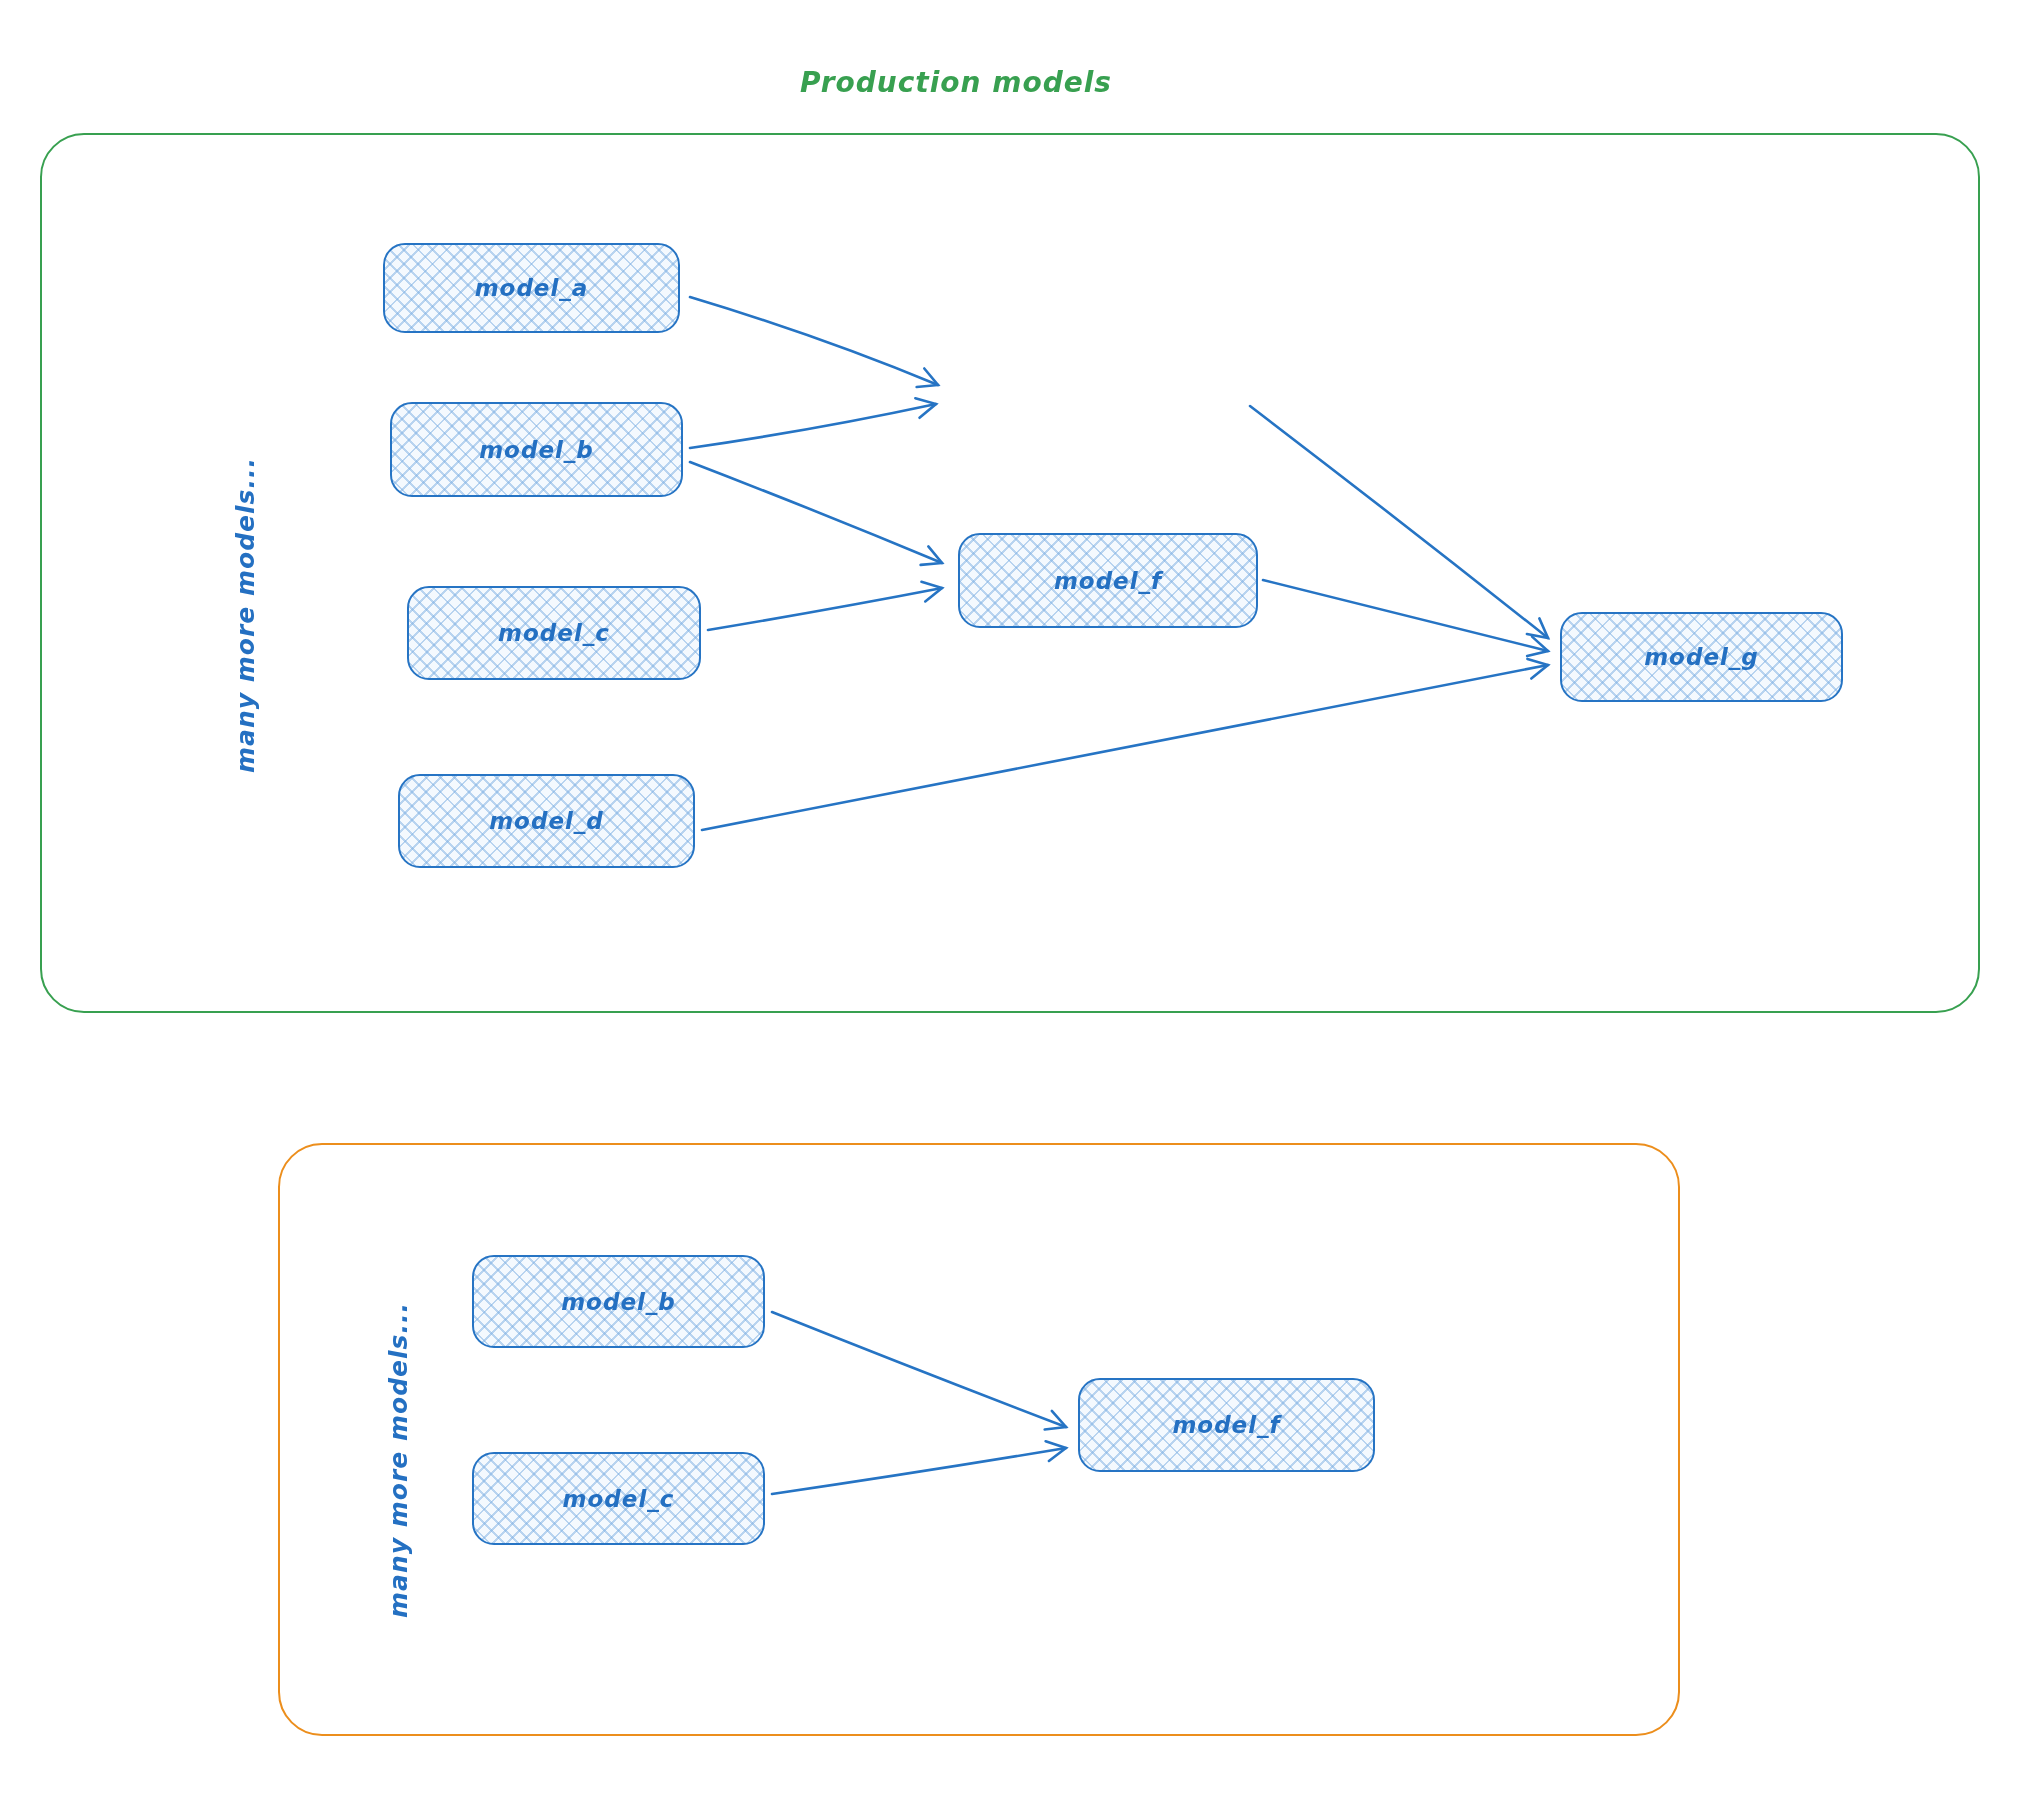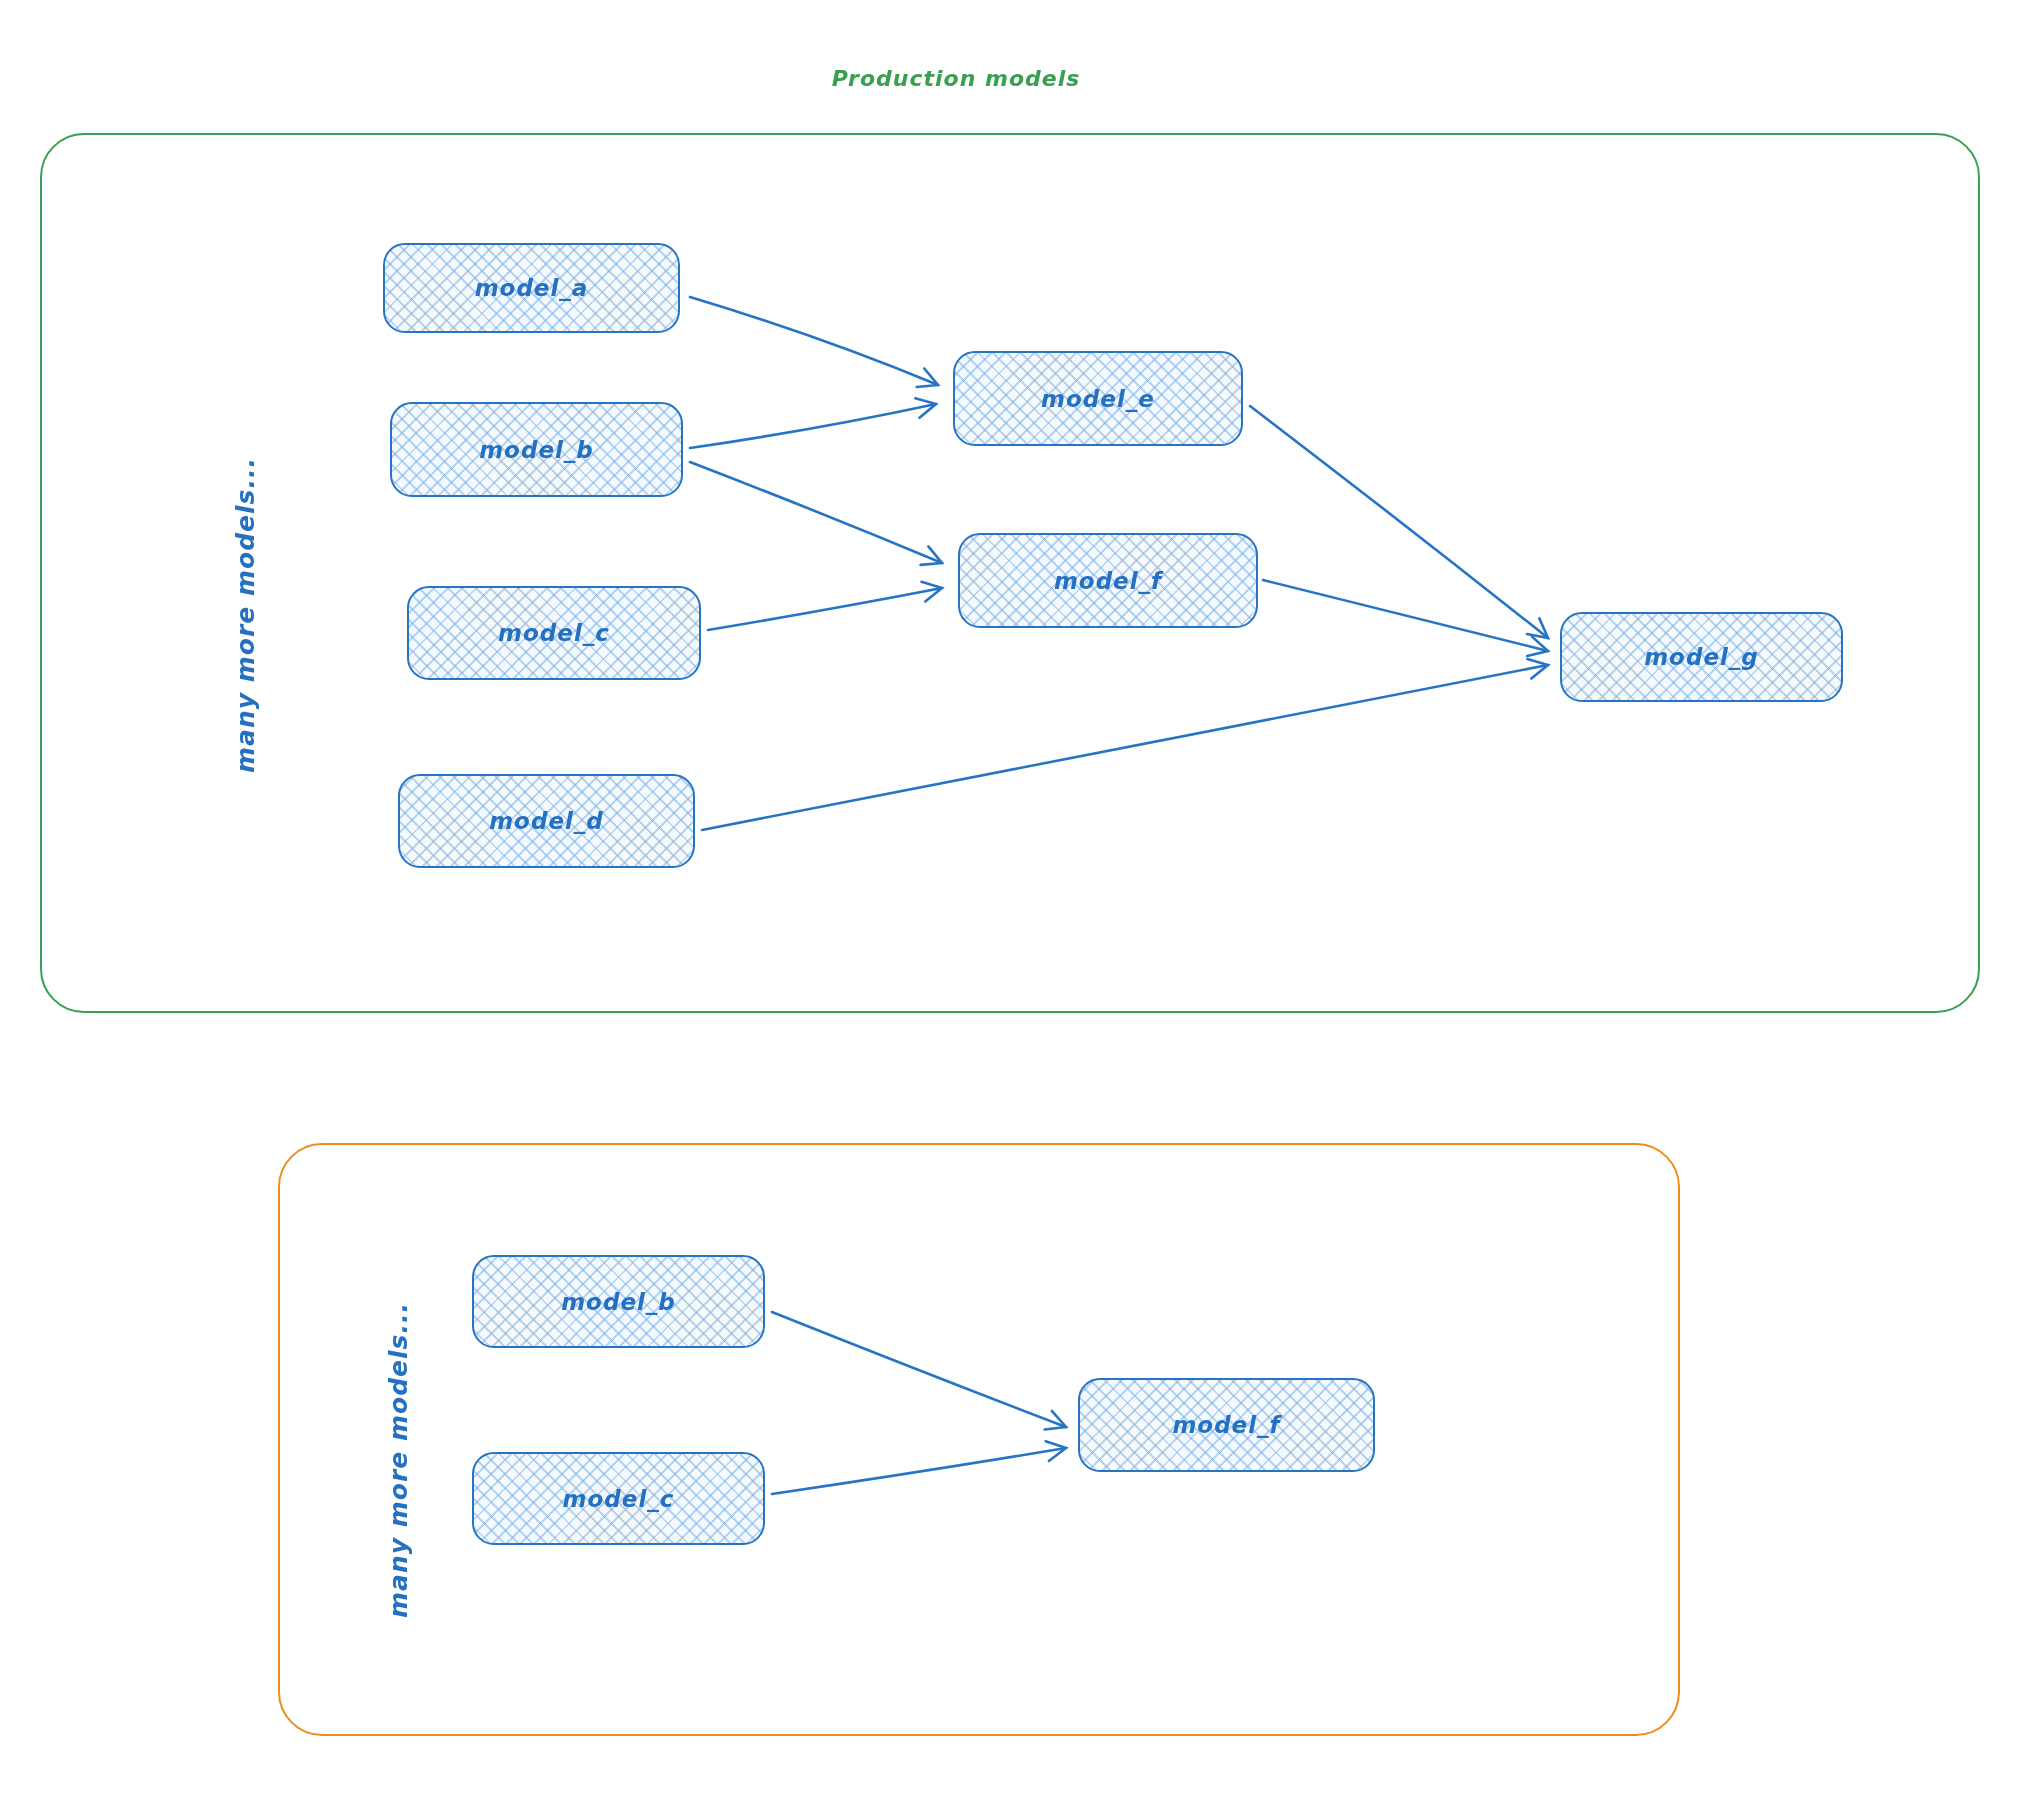--- a/index.html
+++ b/index.html
@@ -6,21 +6,21 @@
   #canvas{
     position:relative;
     width:2024px;height:1818px;
     background:#ffffff;
     font-family:"DejaVu Sans", sans-serif;
     overflow:hidden;
   }
   .section-title{
     position:absolute;
     transform:translateX(-50%);
-    font-size:22px;
+    font-size:28px;
     font-style:italic;
     font-weight:700;
     letter-spacing:1px;
     white-space:nowrap;
   }
   .container-frame{
     position:absolute;
     border-radius:44px;
     border:2.5px solid;
     background:transparent;
@@ -89,23 +89,20 @@
   </div>
 
   <div class="node" style="left:407px; top:586px; width:294px; height:94px;">
     <span class="node-label">model_c</span>
   </div>
 
   <div class="node" style="left:398px; top:774px; width:297px; height:94px;">
     <span class="node-label">model_d</span>
   </div>
 
-  <div class="node" style="left:953px; top:351px; width:290px; height:95px;">
-    <span class="node-label">model_e</span>
-  </div>
 
   <div class="node" style="left:958px; top:533px; width:300px; height:95px;">
     <span class="node-label">model_f</span>
   </div>
 
   <div class="node" style="left:1560px; top:612px; width:283px; height:90px;">
     <span class="node-label">model_g</span>
   </div>
 
 

